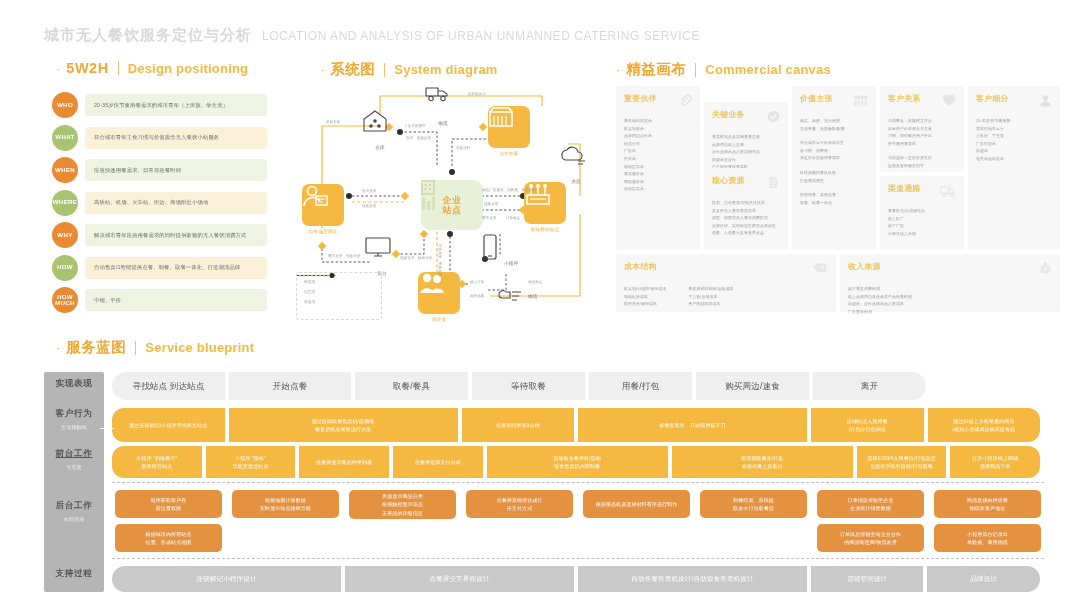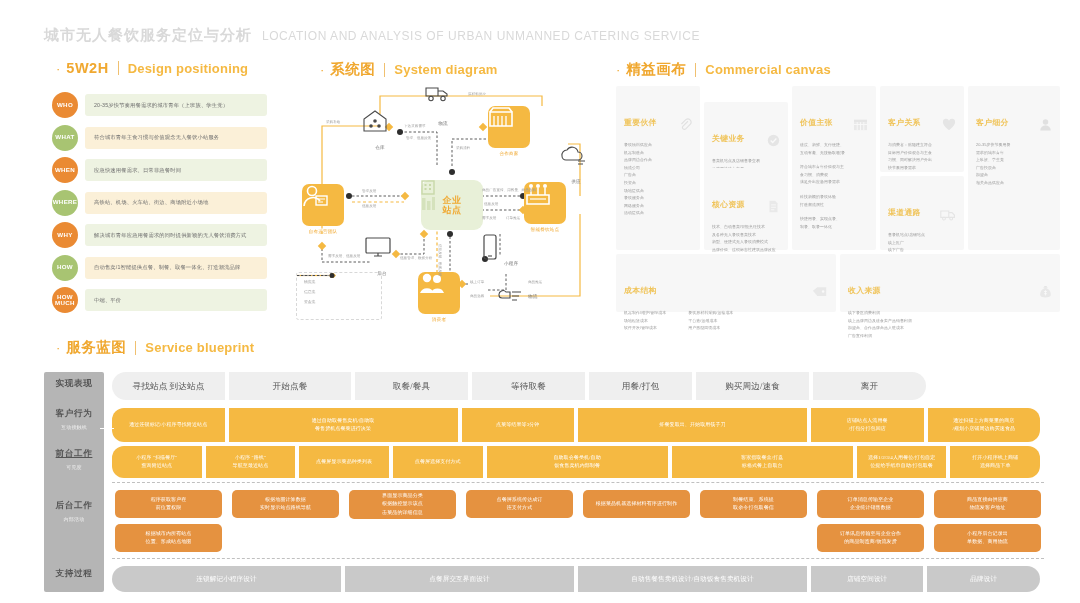--- a/index.html
+++ b/index.html
@@ -56,42 +56,41 @@
   }
   .center-node .cn-txt { font-size:9px; font-weight:bold; color:#f0a830; line-height:1.15; letter-spacing:.5px; }
   .edge-label { position:absolute; font-size:3.5px; color:#9a9a9a; white-space:nowrap; letter-spacing:.1px; }
   .legend { position:absolute; left:4px; top:188px; width:86px; height:48px; border:1px dashed #d8d8d8; border-radius:3px; padding:6px 7px; }
   .legend .lg-row { display:flex; align-items:center; gap:5px; margin-bottom:5px; }
   .legend .lg-txt { font-size:3.8px; color:#9a9a9a; }
 
   
   #canvas { position:absolute; left:616px; top:86px; width:444px; }
   .cv-col { position:absolute; background:#f7f7f7; border-radius:2px; padding:7px 8px 6px 8px; }
-  .cv-head { display:flex; align-items:flex-start; justify-content:space-between; margin-bottom:6px;margin-top:24px; }
+  .cv-head { display:flex; align-items:flex-start; justify-content:space-between; margin-bottom:6px; }
   .cv-title { font-size:7.8px; font-weight:bold; color:#f0c45a; letter-spacing:.4px; }
   .cv-ico { opacity:.35; flex:0 0 auto; }
   .cv-list { font-size:3.9px; color:#9a9a9a; line-height:1.95; letter-spacing:.1px; }
   .cv-list .gap { height:7px; }
   .cv-cols2 { display:flex; gap:22px; }
 
   
   #blueprint { position:absolute; left:44px; top:372px; width:1000px; }
   .bp-side {
     position:absolute; left:0; top:0; width:60px; background:#b5b5b5;
     border-radius:2px; color:#fff;
   }
   .bp-side-lbl { position:absolute; left:0; width:60px; text-align:center; font-size:8.6px; font-weight:bold; letter-spacing:.6px; }
   .bp-side-sub { position:absolute; left:0; width:60px; text-align:center; font-size:5px; color:#efefef; letter-spacing:.2px; }
   .bp-grid { position:absolute; left:68px; top:0; right:0; }
   .bp-row { position:absolute; left:0; right:0; display:flex; gap:4px; }
   .cell {
     display:flex; flex-direction:column; align-items:center; justify-content:center;
     text-align:center; font-size:5px; line-height:1.65; letter-spacing:.1px;
     padding:2px 3px;
-    font-family:Liberation Serif, serif;
   }
   .hdr-cell { background:#efefef; color:#555; font-size:8.6px; height:28px; }
   .hdr-cell:first-child { border-top-left-radius:14px; border-bottom-left-radius:14px; }
   .hdr-cell:last-child  { border-top-right-radius:14px; border-bottom-right-radius:14px; }
   .beh-cell { background:#f5b942; color:#fff; }
   .front-cell { background:#f5b942; color:#fff; }
   .back-cell { background:#e59240; color:#fff; border-radius:5px; }
   .sup-cell { background:#c9c9c9; color:#fff; font-size:6.6px; height:26px; }
   .sup-cell:first-child { border-top-left-radius:13px; border-bottom-left-radius:13px; }
   .sup-cell:last-child  { border-top-right-radius:13px; border-bottom-right-radius:13px; }

